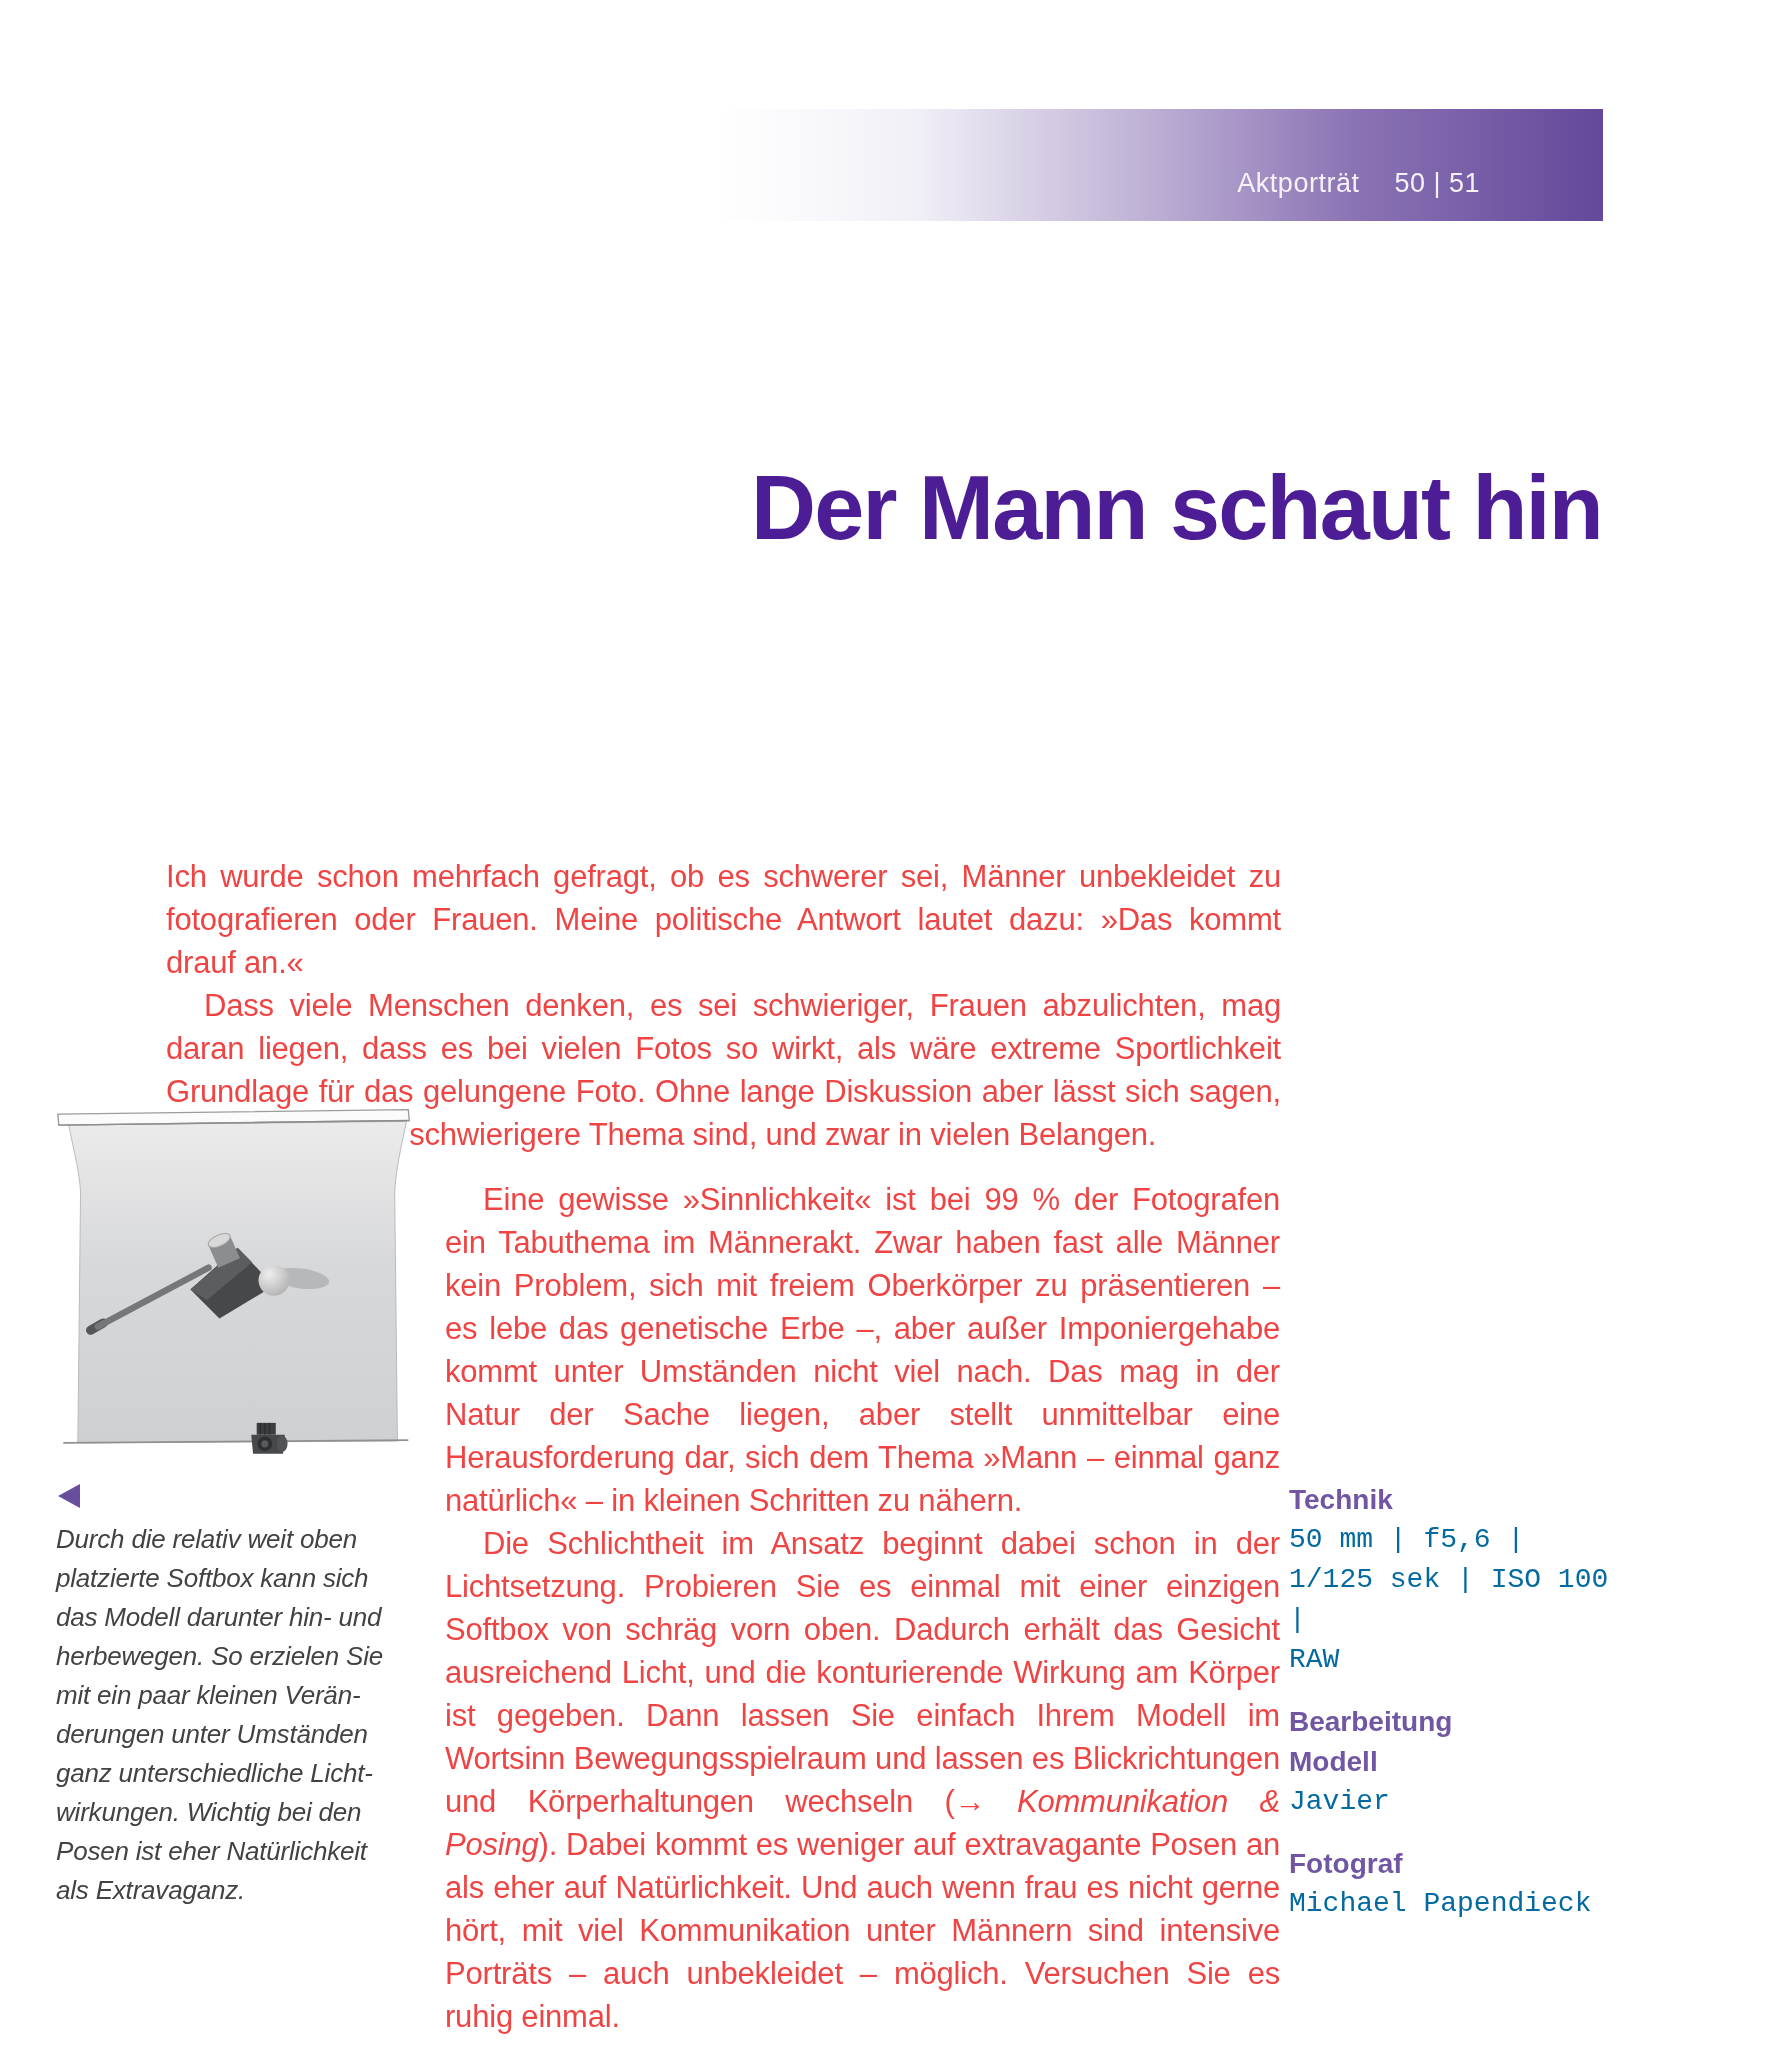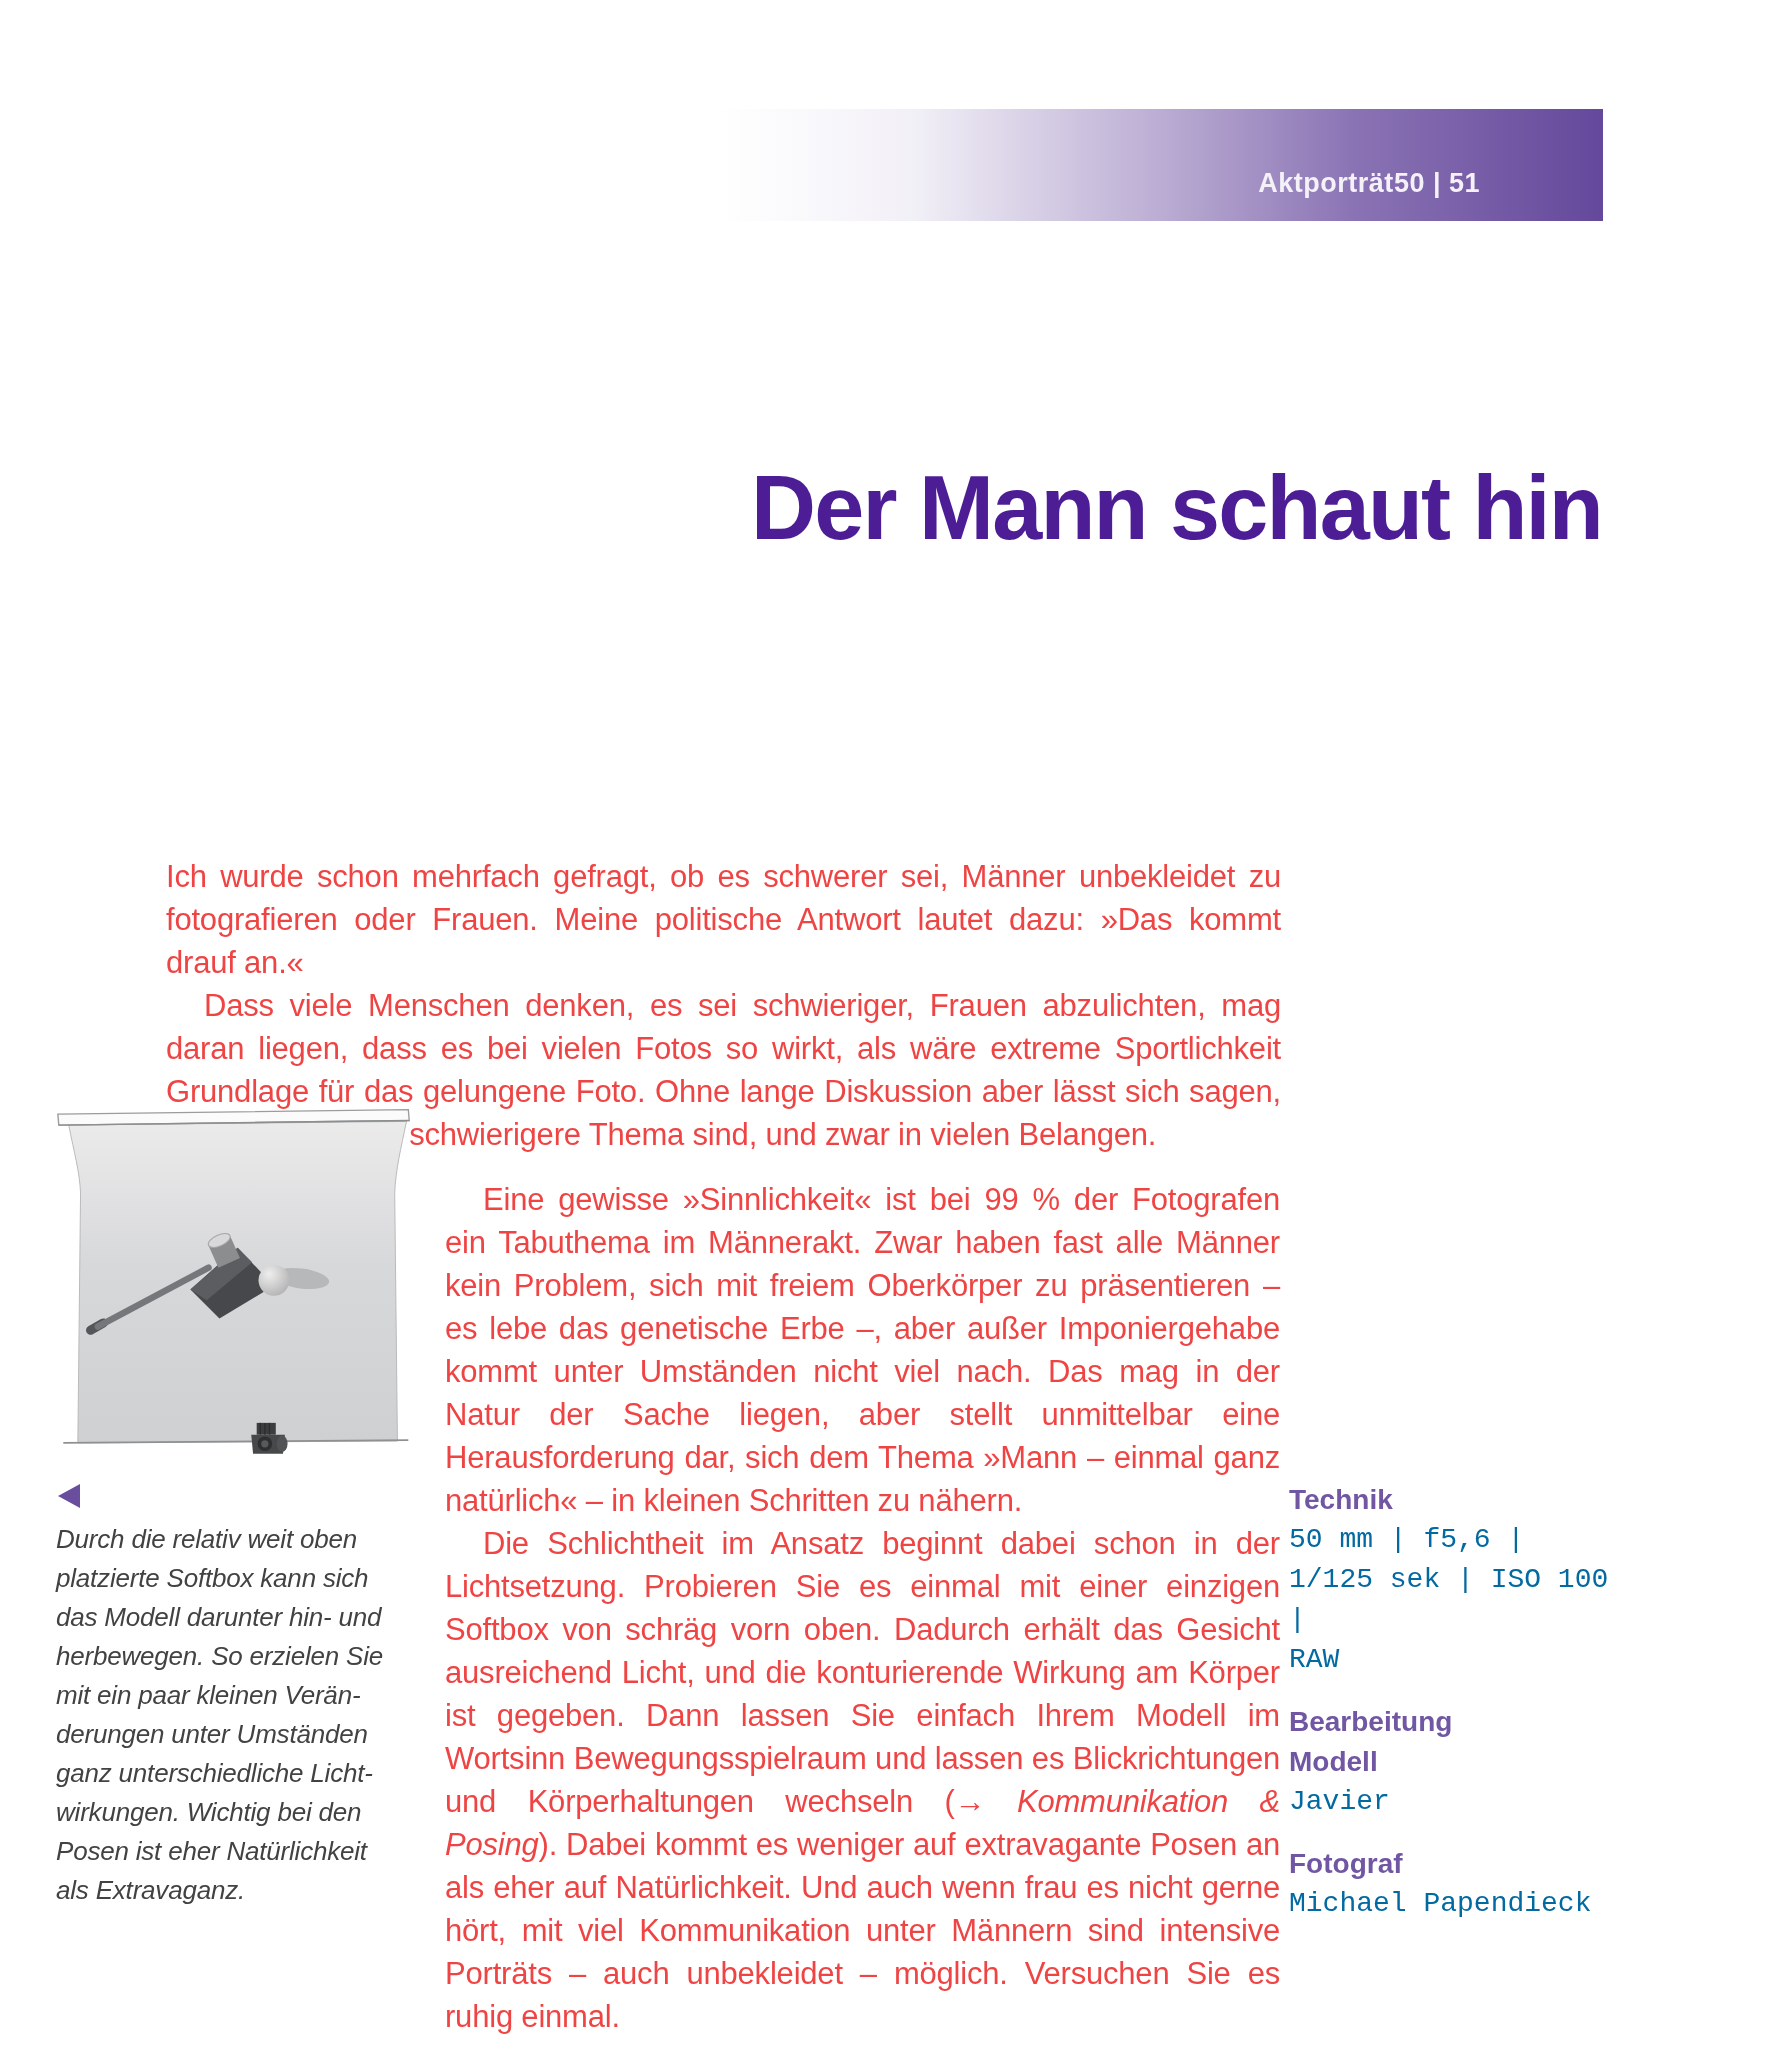--- a/index.html
+++ b/index.html
@@ -12,22 +12,22 @@
   }
 
   
   .header-bar {
     position:absolute; left:718px; top:109px; width:885px; height:112px;
     background:linear-gradient(90deg,#ffffff 0%,#f2f0f7 22%,#bfb2d6 48%,#8a73b4 72%,#64489b 100%);
     display:flex; align-items:flex-end; justify-content:flex-end;
     padding:0 123px 22px 0; box-sizing:border-box;
   }
   .header-bar .running-head {
-    color:#f4f1f9; font-size:27px; font-weight:bold; letter-spacing:0.5px;
-    display:flex; 
+    color:#f4f1f9; font-size:27px; font-weight:normal; letter-spacing:0.5px;
+    display:flex; gap:35px;
   }
 
   .page-title {
     position:absolute; top:403px; right:185px;
     color:#4c1d95; font-size:90px; font-weight:600; letter-spacing:-1.8px;
     line-height:1; white-space:nowrap;
   }
 
   .subtitle {
     position:absolute; left:109px; top:525px; width:1569px;

